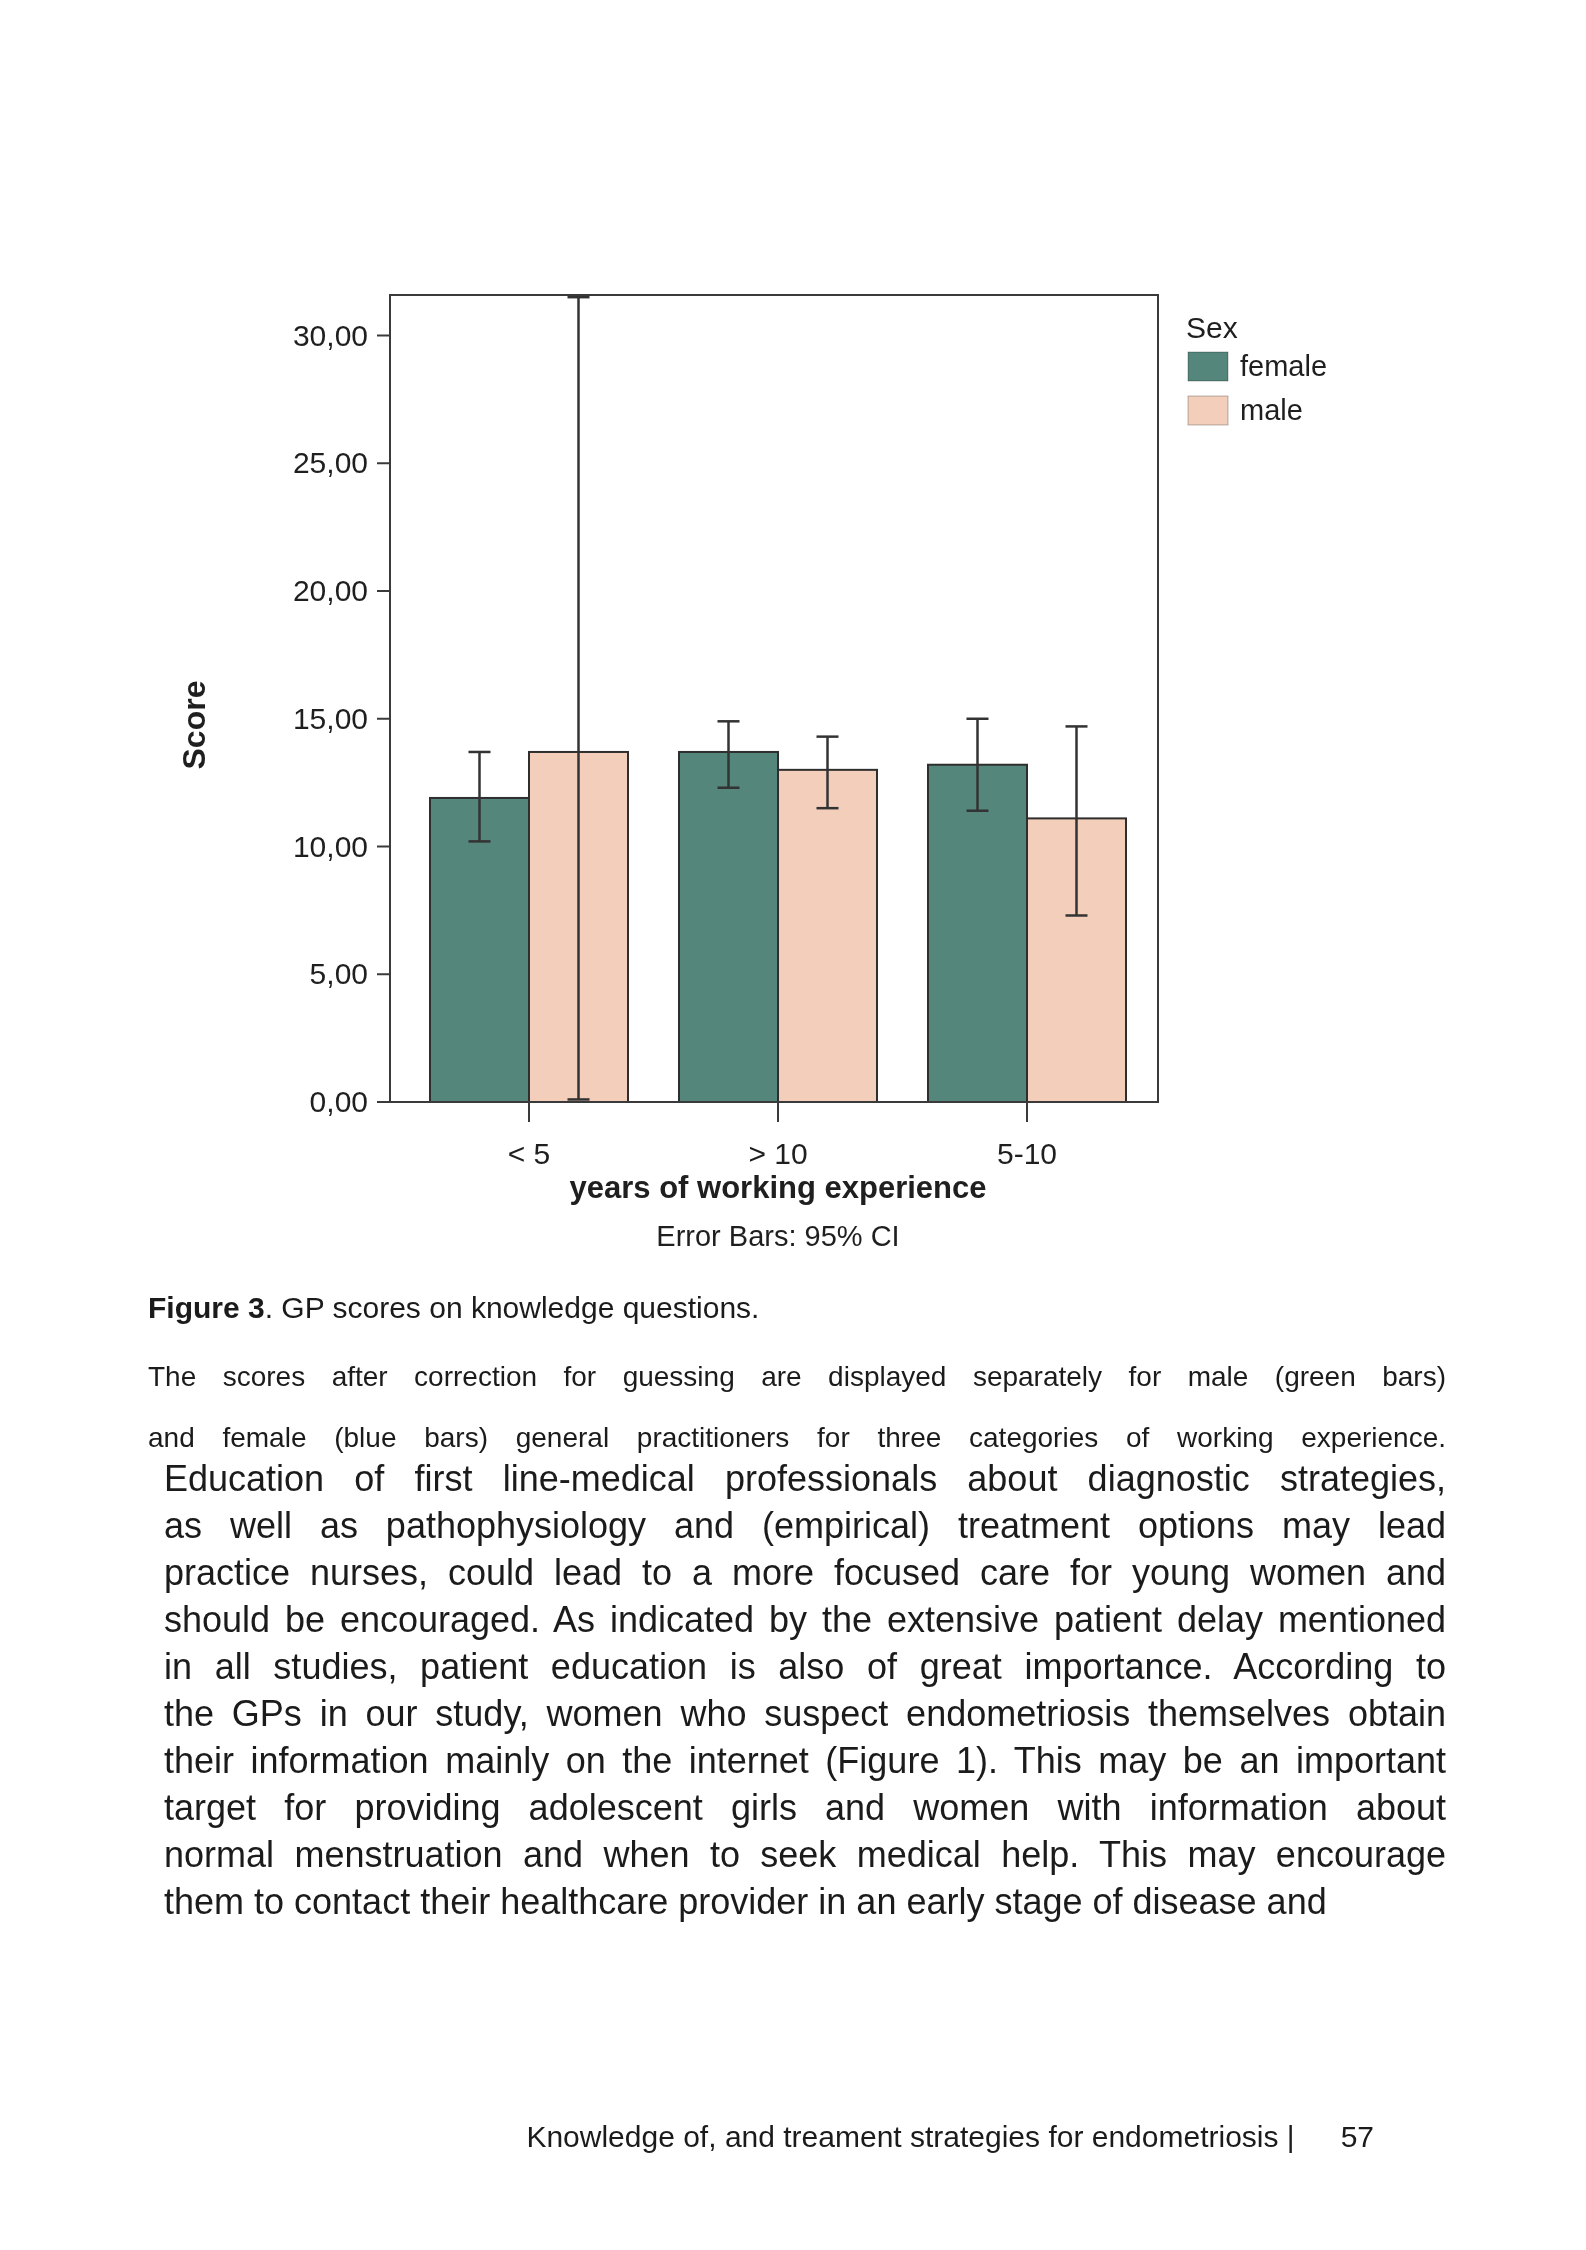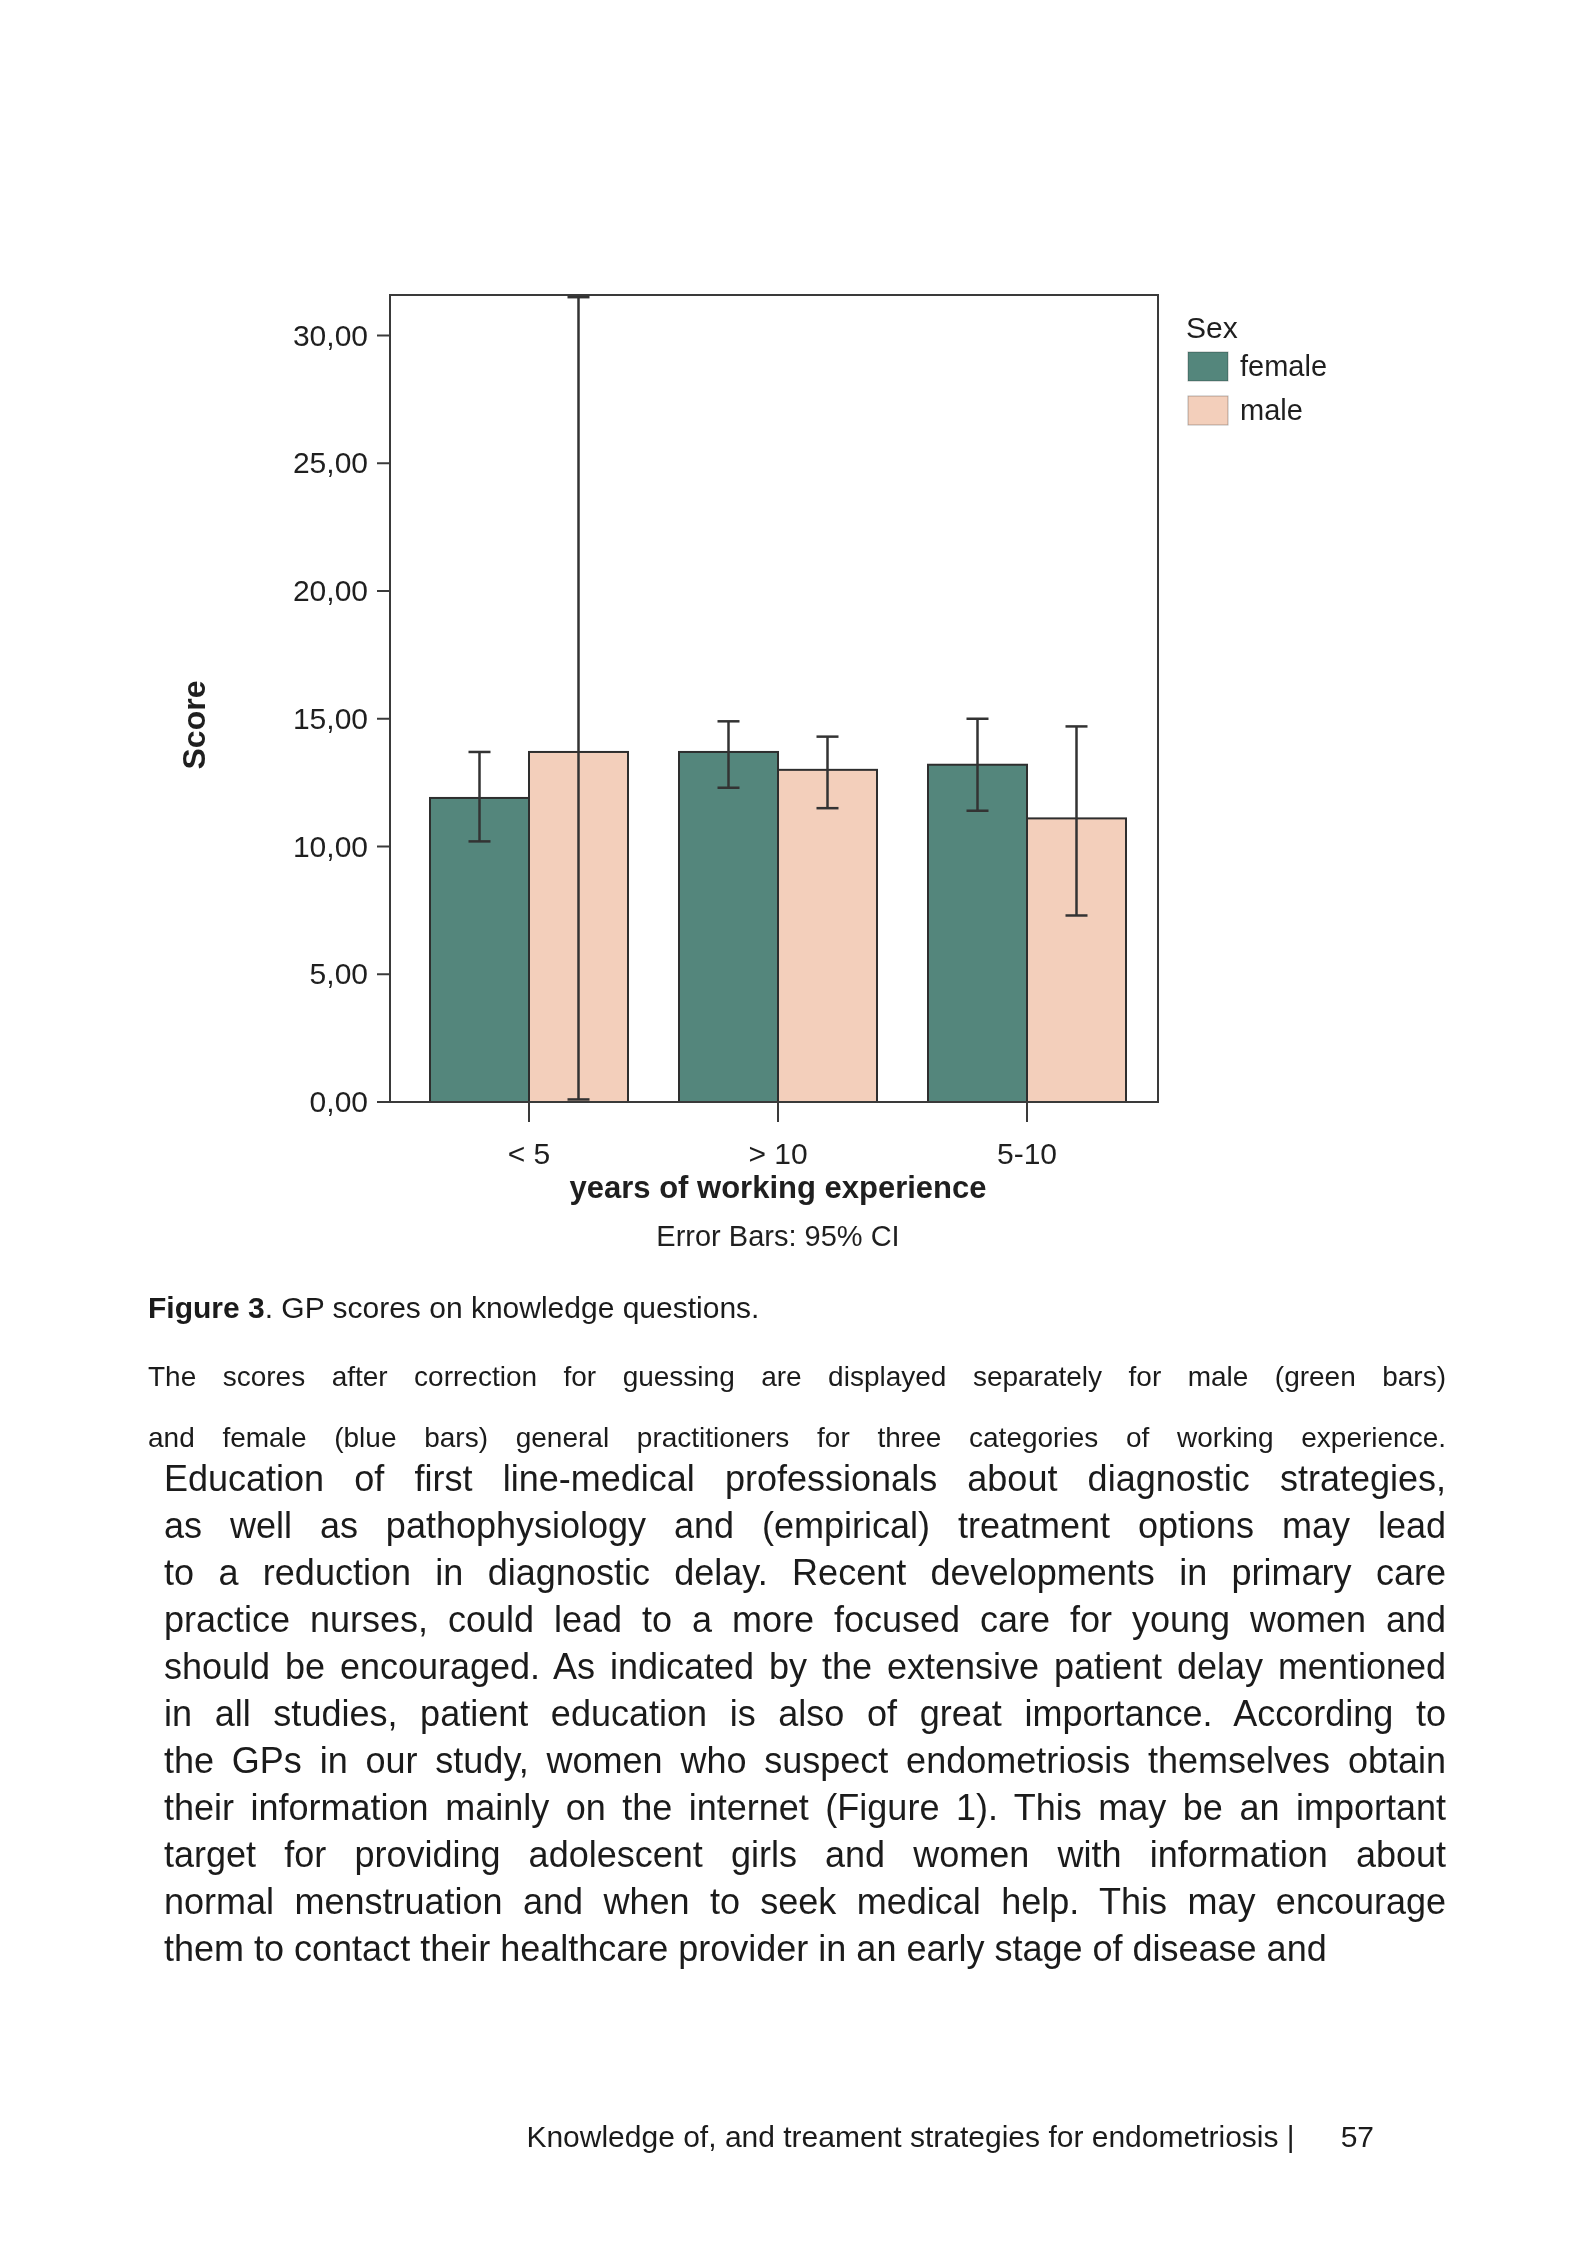--- a/index.html
+++ b/index.html
@@ -132,21 +132,20 @@
     <div class="caption-title">
       <span class="bold">Figure 3</span><span>. GP scores on knowledge questions.</span>
     </div>
     <div class="caption-line">The scores after correction for guessing are displayed separately for male (green bars)</div>
     <div class="caption-line">and female (blue bars) general practitioners for three categories of working experience.</div>
   </div>
 
   <div class="body-text">
     <div class="body-line">Education of first line-medical professionals about diagnostic strategies,</div>
     <div class="body-line">as well as pathophysiology and (empirical) treatment options may lead</div>
-    <div class="body-line">to a reduction in diagnostic delay. Recent developments in primary care</div>
     <div class="body-line">practice nurses, could lead to a more focused care for young women and</div>
     <div class="body-line">should be encouraged. As indicated by the extensive patient delay mentioned</div>
     <div class="body-line">in all studies, patient education is also of great importance. According to</div>
     <div class="body-line">the GPs in our study, women who suspect endometriosis themselves obtain</div>
     <div class="body-line">their information mainly on the internet (Figure 1). This may be an important</div>
     <div class="body-line">target for providing adolescent girls and women with information about</div>
     <div class="body-line">normal menstruation and when to seek medical help. This may encourage</div>
     <div class="body-line last">them to contact their healthcare provider in an early stage of disease and</div>
   </div>
 

